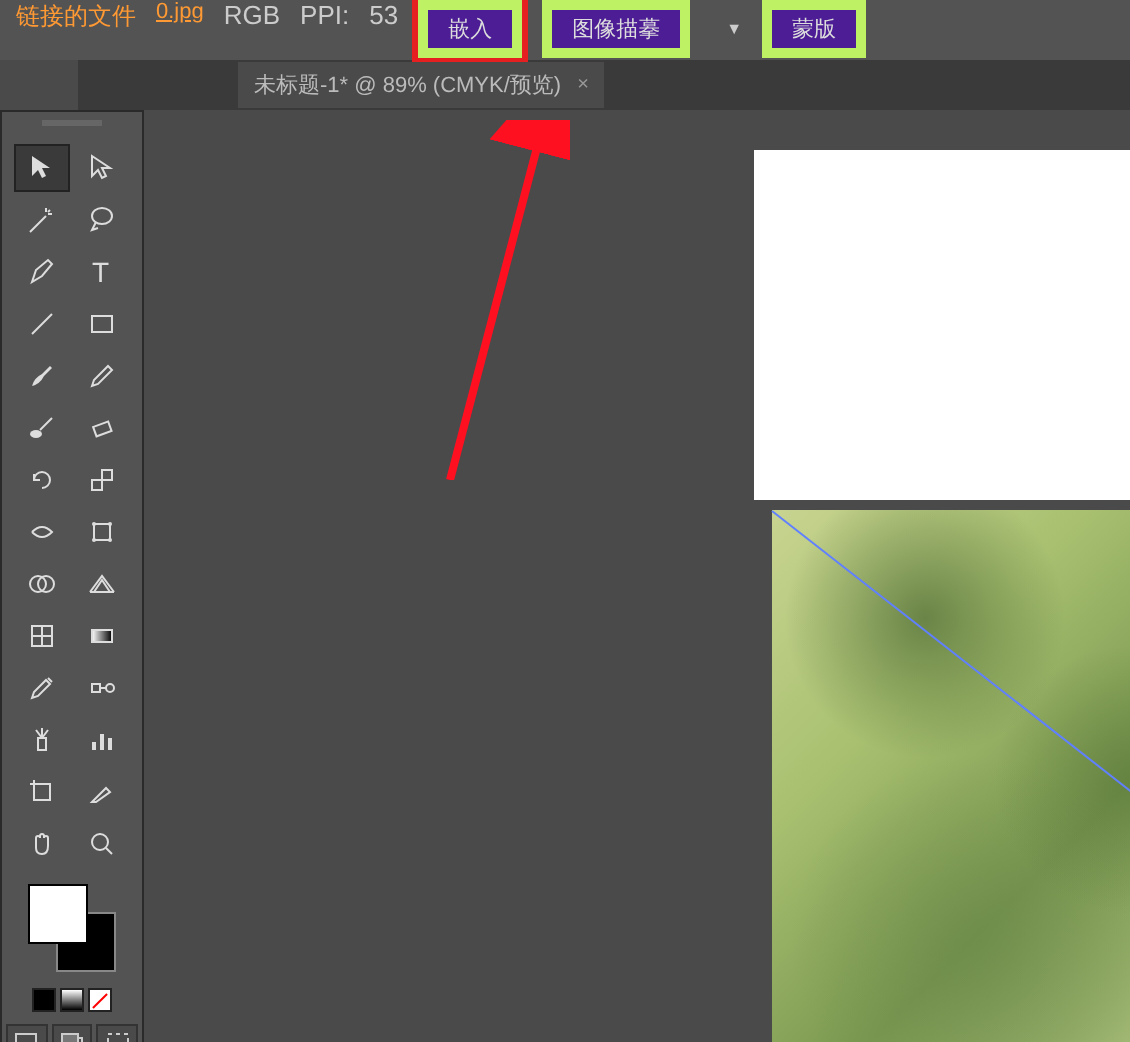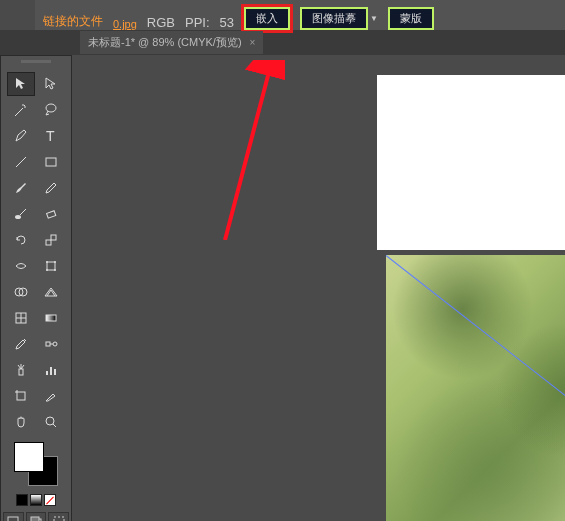--- a/index.html
+++ b/index.html
@@ -1,27 +1,27 @@
 <!DOCTYPE html>
 <html><head>
 <meta charset="utf-8">
 <style>
   * { margin: 0; padding: 0; box-sizing: border-box; font-family: "Microsoft YaHei", sans-serif; }
   body { background: #4a4a4a; width: 565px; height: 521px; overflow: hidden; position: relative; }
   
-  .topbar { height: 30px; background: #535353; display: flex; align-items: flex-end; padding: 0 8px; gap: 10px; font-size: 12px; color: #ccc; margin-left: 35px; }
+  .topbar { height: 30px; background: #535353; display: flex; align-items: flex-start; padding: 0 8px; gap: 10px; font-size: 12px; color: #ccc; }
   .topbar .linked-label { color: #ff9933; font-size: 12px; }
   .topbar .filename { color: #ff9933; font-size: 11px; text-decoration: underline; }
   .topbar .info { color: #ccc; font-size: 13px; }
-  .topbar .btn { background: #0f172a; border: 2px solid #bef264; color: #ddd; font-size: 11px; padding: 2px 10px; cursor: pointer; }
+  .topbar .btn { background: #4c1d95; border: 5px solid #bef264; color: #ddd; font-size: 11px; padding: 2px 10px; cursor: pointer; }
   .topbar .btn.highlighted { outline: 3px solid #e62020; outline-offset: 0; }
-  .topbar .dropdown { display: flex; align-items: center; gap: 2px; }
+  .topbar .dropdown { display: flex; align-items: center; gap: 18px; }
   .topbar .chevron { font-size: 8px; color: #ccc; }
   
-  .tabbar { height: 25px; background: #3a3a3a; display: flex; align-items: center; padding-left: 80px; }
+  .tabbar { height: 25px; background: #3a3a3a; display: flex; align-items: center; padding-left: 80px; margin-left: 39px; }
   .tab { background: #4a4a4a; color: #bbb; font-size: 11px; padding: 4px 8px; display: flex; align-items: center; gap: 8px; }
   .tab .close { cursor: pointer; color: #999; font-size: 10px; }
   
   .toolpanel { position: absolute; left: 0; top: 55px; width: 72px; background: #535353; border: 1px solid #2a2a2a; display: flex; flex-direction: column; padding: 4px 2px; }
   .toolpanel .tabgrip { height: 8px; margin-bottom: 4px; display:flex; justify-content:center; }
   .toolpanel .tabgrip div { width: 30px; height: 3px; background: #666; }
   .toolrow { display: flex; gap: 2px; margin-bottom: 2px; justify-content: center; }
   .tool { width: 28px; height: 24px; background: #535353; display: flex; align-items: center; justify-content: center; color: #ddd; cursor: pointer; border: 1px solid transparent; }
   .tool.selected { background: #3a3a3a; border: 1px solid #222; }
   .tool svg { width: 16px; height: 16px; }

